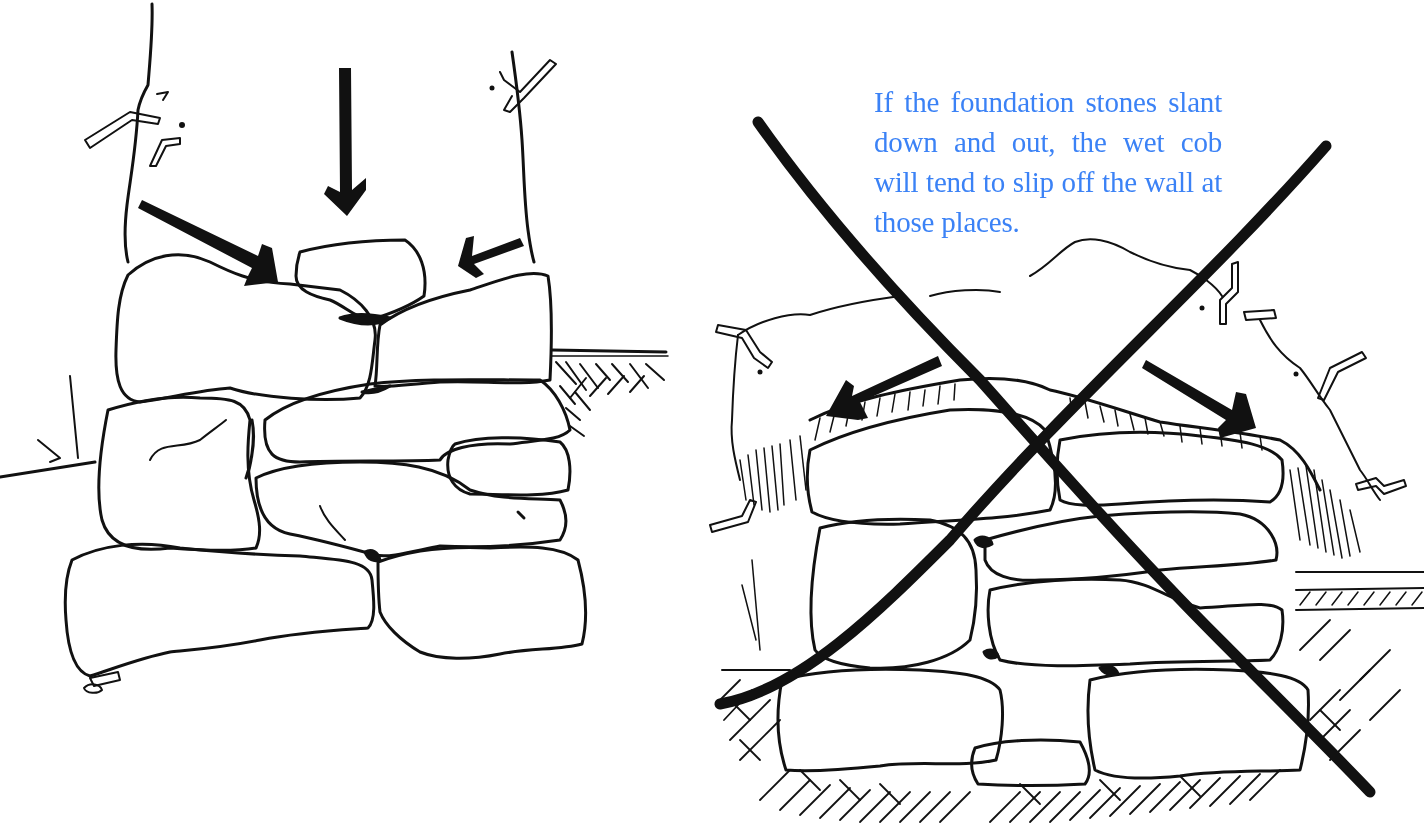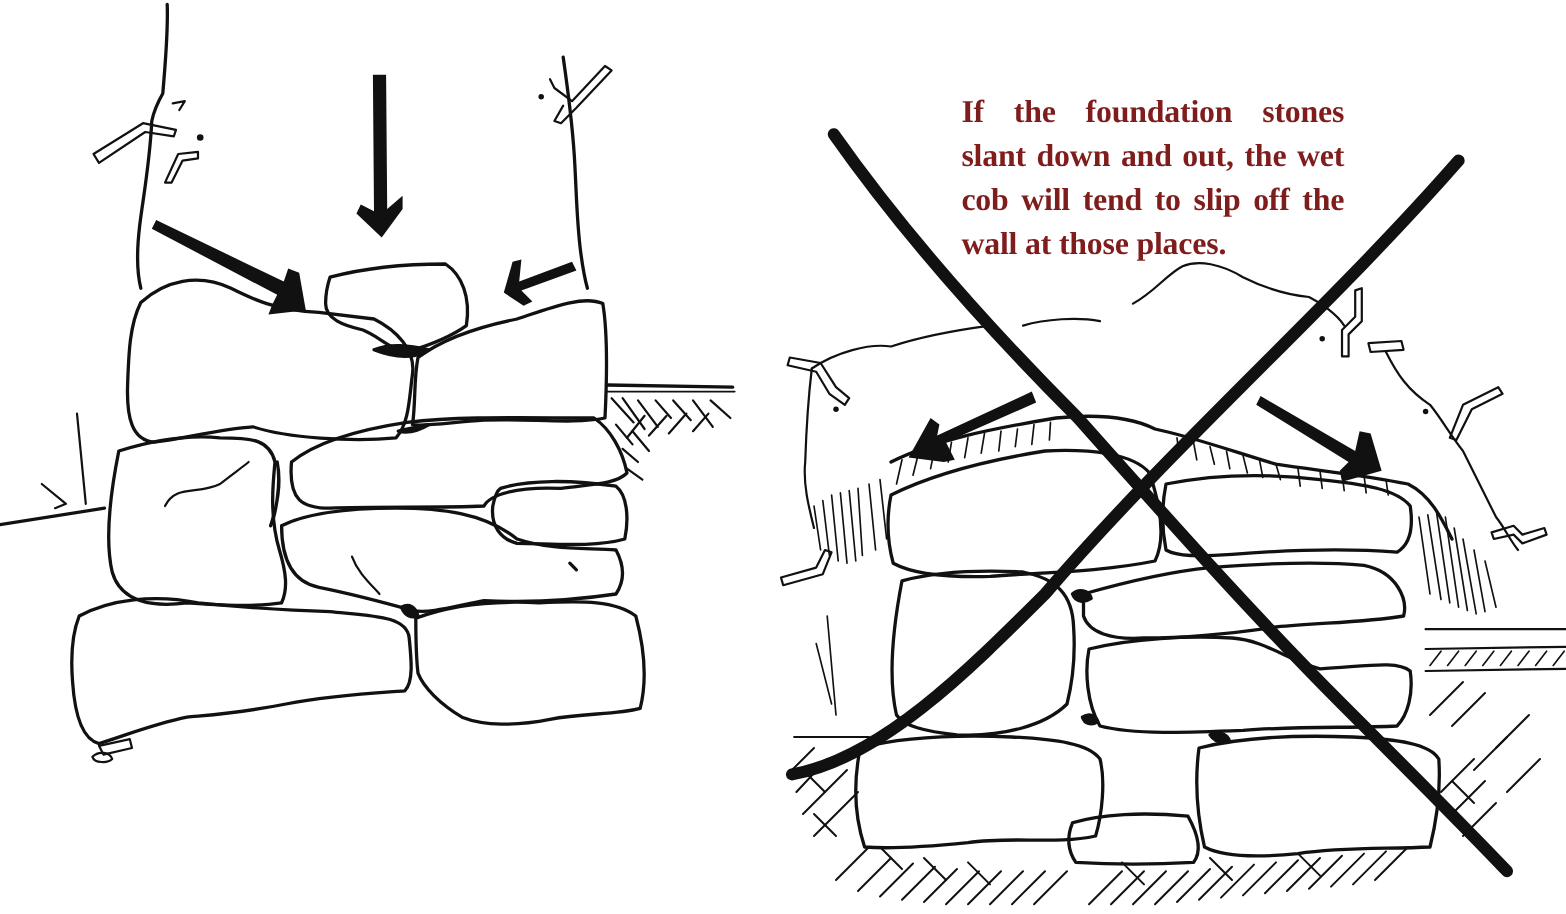--- a/index.html
+++ b/index.html
@@ -2,25 +2,24 @@
 <html><head>
   <meta charset="utf-8">
   <style>
     html, body { margin: 0; padding: 0; background: #ffffff; }
     body { width: 1424px; height: 831px; position: relative; overflow: hidden; }
     .canvas { position: absolute; left: 0; top: 0; width: 1424px; height: 831px; }
     .caption {
       position: absolute;
       left: 874px; top: 82px; width: 348px;
       font-family: "Liberation Serif", "DejaVu Serif", serif;
-      font-size: 29px; line-height: 40px; color: #7f1d1d;
+      font-size: 29px; line-height: 40px; color: #3b82f6;
       text-align: justify; text-align-last: left;
       letter-spacing: -0.2px;
       background: transparent;
-      font-weight: bold;
     }
     svg path, svg polyline, svg line { stroke-linecap: round; stroke-linejoin: round; }
   </style>
 </head>
 <body>
 
 <div class="canvas">
 <svg width="1424" height="831" viewBox="0 0 1424 831" xmlns="http://www.w3.org/2000/svg">
   <g fill="none" stroke="#111" stroke-width="3">
 

